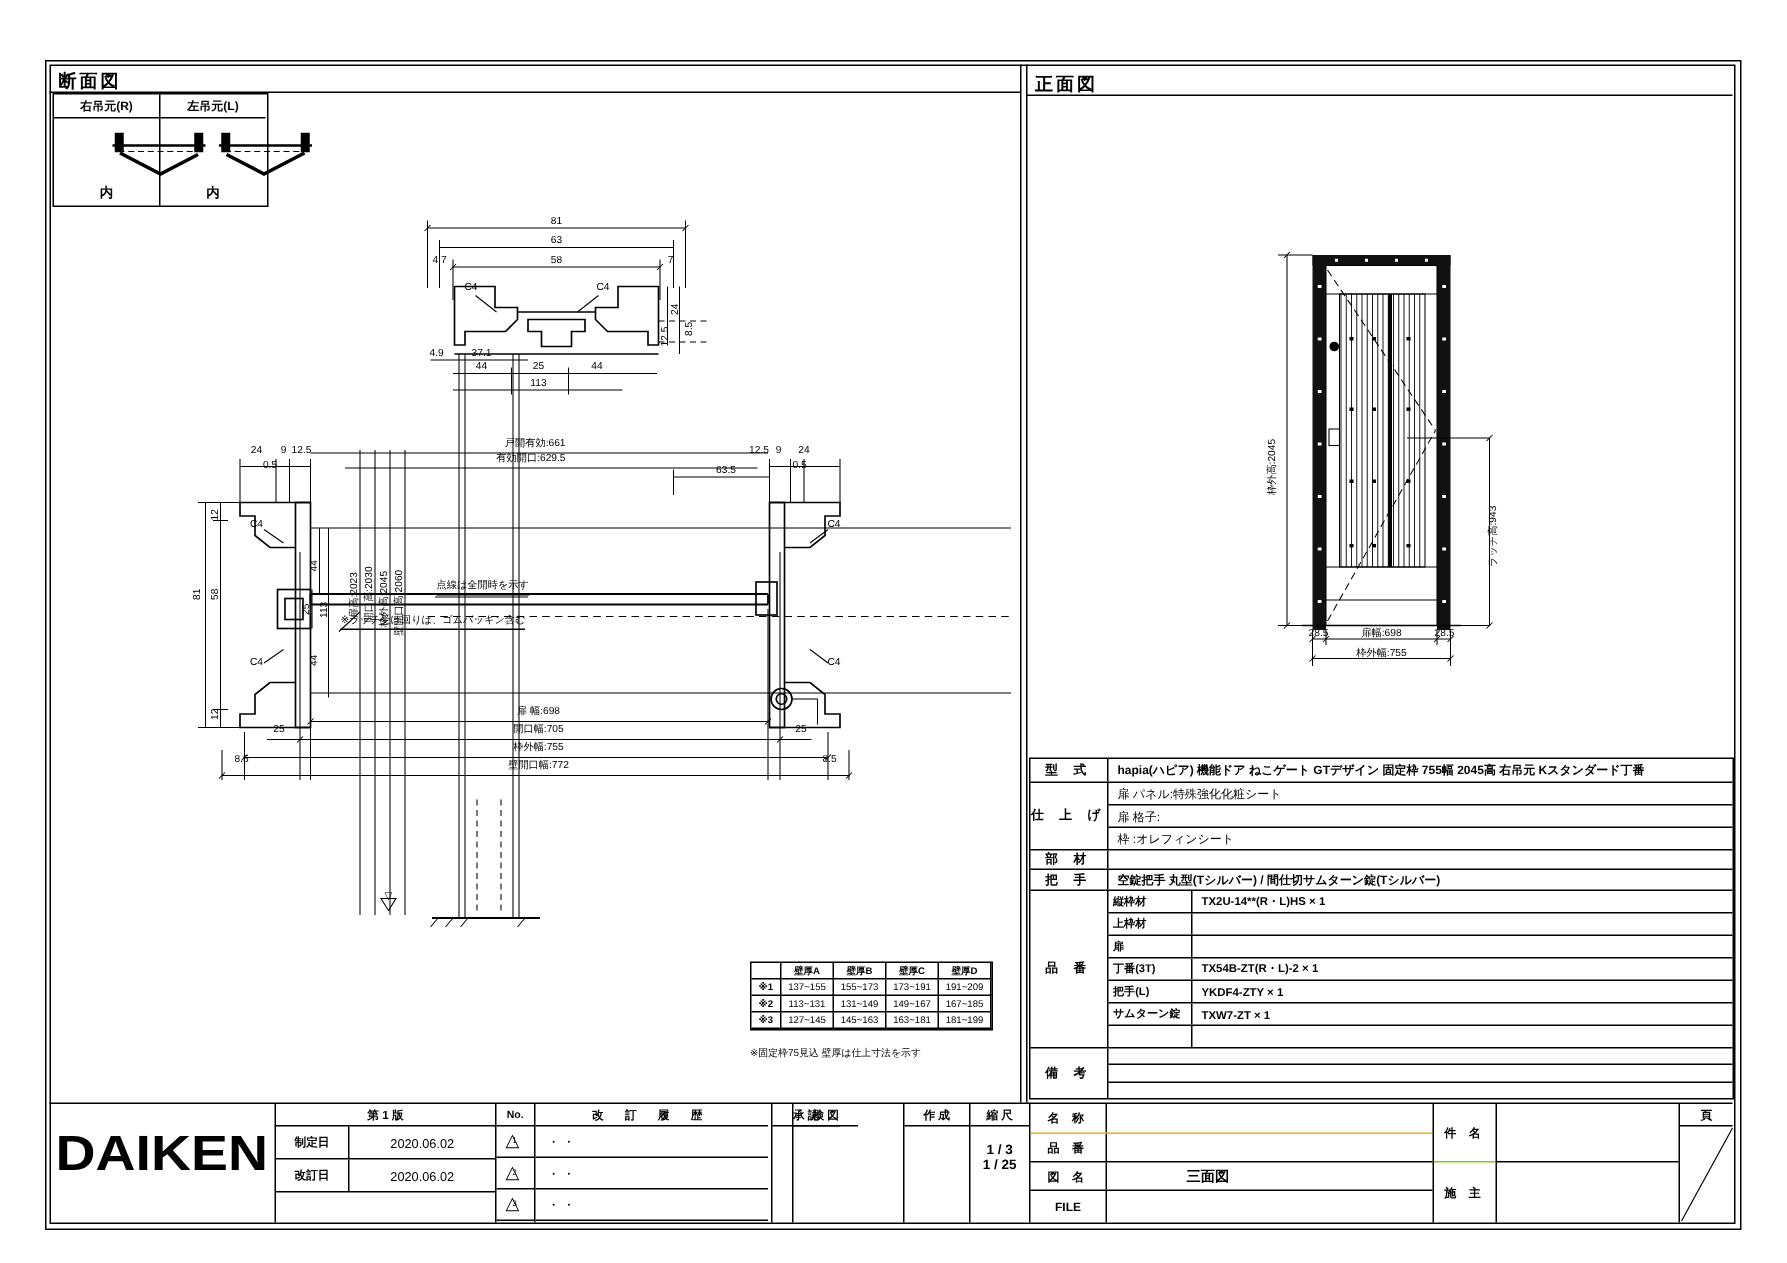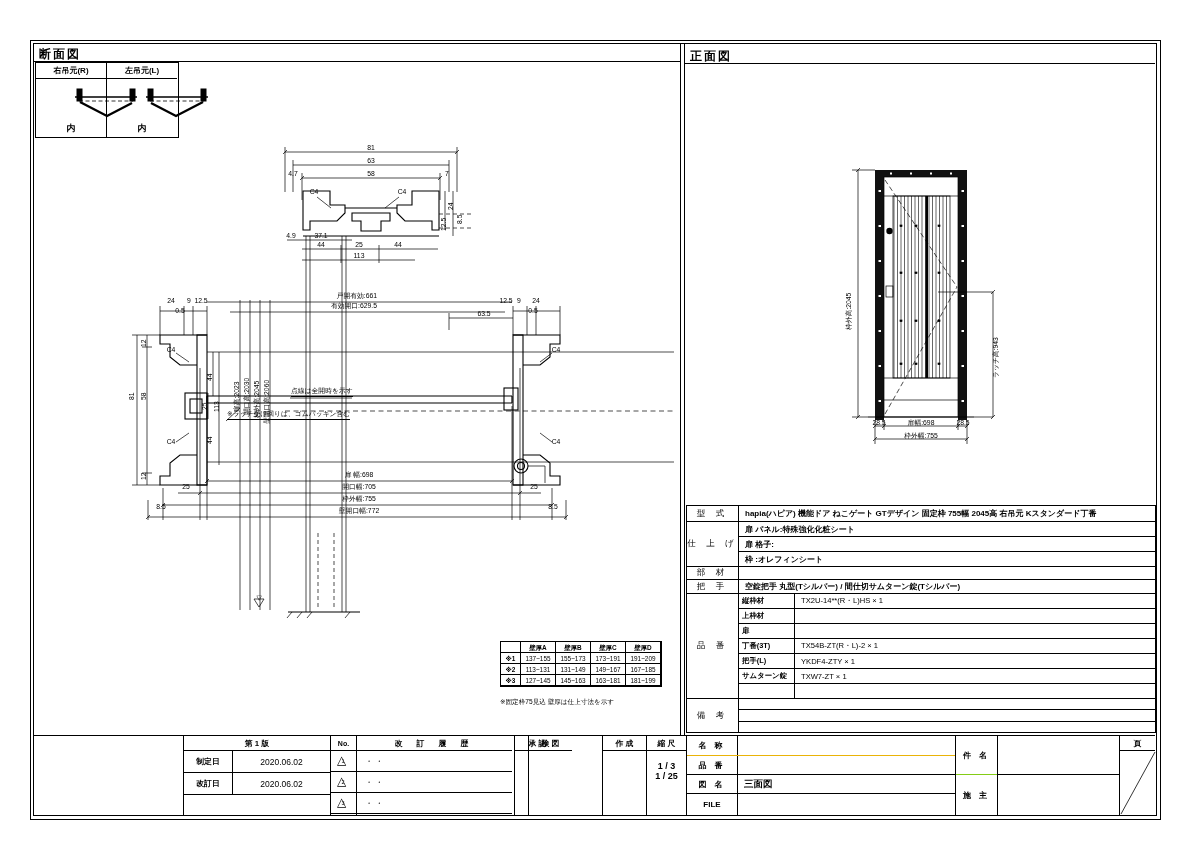--- a/index.html
+++ b/index.html
@@ -28,30 +28,30 @@
   #wall-table{left:500px;top:641px;border:1.2px solid #000;font-size:6.4px;}
   #wall-table .wrow{display:flex;}
   #wall-table .wcell{border-right:0.8px solid #000;border-bottom:0.8px solid #000;height:11px;line-height:11px;text-align:center;box-sizing:border-box;}
   #wall-table .wlab{width:20px;font-weight:bold;}
   #wall-table .wval{width:35px;}
   #wall-note{left:500px;top:698px;font-size:6.6px;}
   
   #spec-table{left:686px;top:505px;width:470px;border:1.6px solid #000;box-sizing:border-box;background:#fff;}
   .srow{display:flex;border-bottom:1px solid #000;box-sizing:border-box;}
   .srow:last-child{border-bottom:none;}
-  .slabel{width:52px;border-right:1px solid #000;box-sizing:border-box;display:flex;align-items:center;justify-content:center;font-size:8.5px;font-weight:normal;letter-spacing:4px;text-align:center;}
+  .slabel{width:52px;border-right:1px solid #000;box-sizing:border-box;display:flex;align-items:center;justify-content:center;font-size:8.5px;font-weight:bold;letter-spacing:4px;text-align:center;}
   .sval{flex:1;font-size:8px;display:flex;align-items:center;padding-left:6px;box-sizing:border-box;font-weight:bold;}
   .sub-rows{flex:1;display:flex;flex-direction:column;}
-  .sub-row{border-bottom:1px solid #000;box-sizing:border-box;display:flex;align-items:center;padding-left:6px;font-size:8px;font-weight:bold;}
+  .sub-row{border-bottom:1px solid #000;box-sizing:border-box;display:flex;align-items:center;padding-left:6px;font-size:8px;font-weight:normal;}
   .sub-row:last-child{border-bottom:none;}
   .parts-wrap{flex:1;display:flex;flex-direction:column;}
   .part-row{display:flex;border-bottom:1px solid #000;height:15px;box-sizing:border-box;}
   .part-row:last-child{border-bottom:none;}
   .part-name{width:56px;border-right:1px solid #000;box-sizing:border-box;font-size:7.4px;font-weight:bold;display:flex;align-items:center;padding-left:3px;}
-  .part-code{flex:1;font-size:7.6px;font-weight:normal;display:flex;align-items:center;padding-left:6px;}
+  .part-code{flex:1;font-size:7.6px;font-weight:bold;display:flex;align-items:center;padding-left:6px;}
   
   #title-block{left:33px;top:735px;width:1122px;height:79px;border-top:1.6px solid #000;box-sizing:border-box;}
   .tb{position:absolute;box-sizing:border-box;border-left:1px solid #000;}
   .tb-head{font-size:7.8px;font-weight:bold;text-align:center;border-bottom:1px solid #000;box-sizing:border-box;}
   #daiken-logo{left:4px;top:14px;font-size:33px;font-weight:900;letter-spacing:0px;transform:scaleX(1.12);transform-origin:0 0;font-family:"Liberation Sans",sans-serif;}
   .tiny{font-size:7px;}
   .tri-wrap{position:relative;display:inline-block;width:13px;height:12px;}
   .tri-wrap .tri-g{position:absolute;left:0;top:-1px;font-size:12px;line-height:12px;}
   .tri-wrap .tri-n{position:absolute;left:4.5px;top:4px;font-size:5.5px;line-height:1;}
   svg{position:absolute;overflow:visible;}
@@ -501,20 +501,23 @@
     <div class="sub-rows" id="notes-rows">
         <div class="sub-row" style="flex: 1 1 0%;"></div>
         <div class="sub-row" style="flex: 1 1 0%;"></div>
         <div class="sub-row" style="flex: 1 1 0%;"></div>
       </div>
   </div>
 </div>
 
 <div class="abs" id="title-block">
 
+  <div class="tb" style="left:0;top:0;width:150px;height:79px;border-left:none;">
+    <div class="abs" id="daiken-logo">DAIKEN</div>
+  </div>
 
   <div class="tb" style="left:150px;top:0;width:147px;height:79px;">
     <div class="tb-head" style="height:15px;line-height:15px;">第 1 版</div>
     <div style="display:flex;height:22px;border-bottom:1px solid #000;box-sizing:border-box;">
       <div style="width:48px;border-right:1px solid #000;font-size:7.8px;font-weight:bold;display:flex;align-items:center;justify-content:center;">制定日</div>
       <div style="flex:1;font-size:8.5px;display:flex;align-items:center;justify-content:center;">2020.06.02</div>
     </div>
     <div style="display:flex;height:22px;border-bottom:1px solid #000;box-sizing:border-box;">
       <div style="width:48px;border-right:1px solid #000;font-size:7.8px;font-weight:bold;display:flex;align-items:center;justify-content:center;">改訂日</div>
       <div style="flex:1;font-size:8.5px;display:flex;align-items:center;justify-content:center;">2020.06.02</div>
@@ -572,21 +575,21 @@
   <div class="tb" style="left:653px;top:0;width:269px;height:79px;">
     <div style="display:flex;height:20px;border-bottom:1px solid #eab308;box-sizing:border-box;justify-content:space-between;">
       <div style="width:50px;border-right:1px solid #000;font-size:8px;font-weight:bold;display:flex;align-items:center;justify-content:center;letter-spacing:3px;">名 称</div>
     </div>
     <div style="display:flex;height:19px;border-bottom:1px solid #000;box-sizing:border-box;">
       <div style="width:50px;border-right:1px solid #000;font-size:8px;font-weight:bold;display:flex;align-items:center;justify-content:center;letter-spacing:3px;">品 番</div>
       <div style="flex:1;font-size:9px;display:flex;align-items:center;padding-left:6px;"></div>
     </div>
     <div style="display:flex;height:19px;border-bottom:1px solid #000;box-sizing:border-box;">
       <div style="width:50px;border-right:1px solid #000;font-size:8px;font-weight:bold;display:flex;align-items:center;justify-content:center;letter-spacing:3px;">図 名</div>
-      <div style="flex:1;font-size:9.5px;font-weight:bold;display:flex;align-items:center;padding-left:6px;">三面図</div>
+      <div style="flex:1;font-size:9.5px;font-weight:bold;display:flex;align-items:center;padding-left:6px;margin-left:47px;">三面図</div>
     </div>
     <div style="display:flex;height:21px;box-sizing:border-box;">
       <div style="width:50px;border-right:1px solid #000;font-size:8px;font-weight:bold;display:flex;align-items:center;justify-content:center;">FILE</div>
     </div>
   </div>
 
   <div class="tb" style="left:922px;top:0;width:42px;height:79px;">
     <div style="height:39px;border-bottom:1px solid #84cc16;box-sizing:border-box;display:flex;align-items:center;justify-content:center;font-size:8px;font-weight:bold;letter-spacing:3px;">件 名</div>
     <div style="height:40px;display:flex;align-items:center;justify-content:center;font-size:8px;font-weight:bold;letter-spacing:3px;">施 主</div>
   </div>

